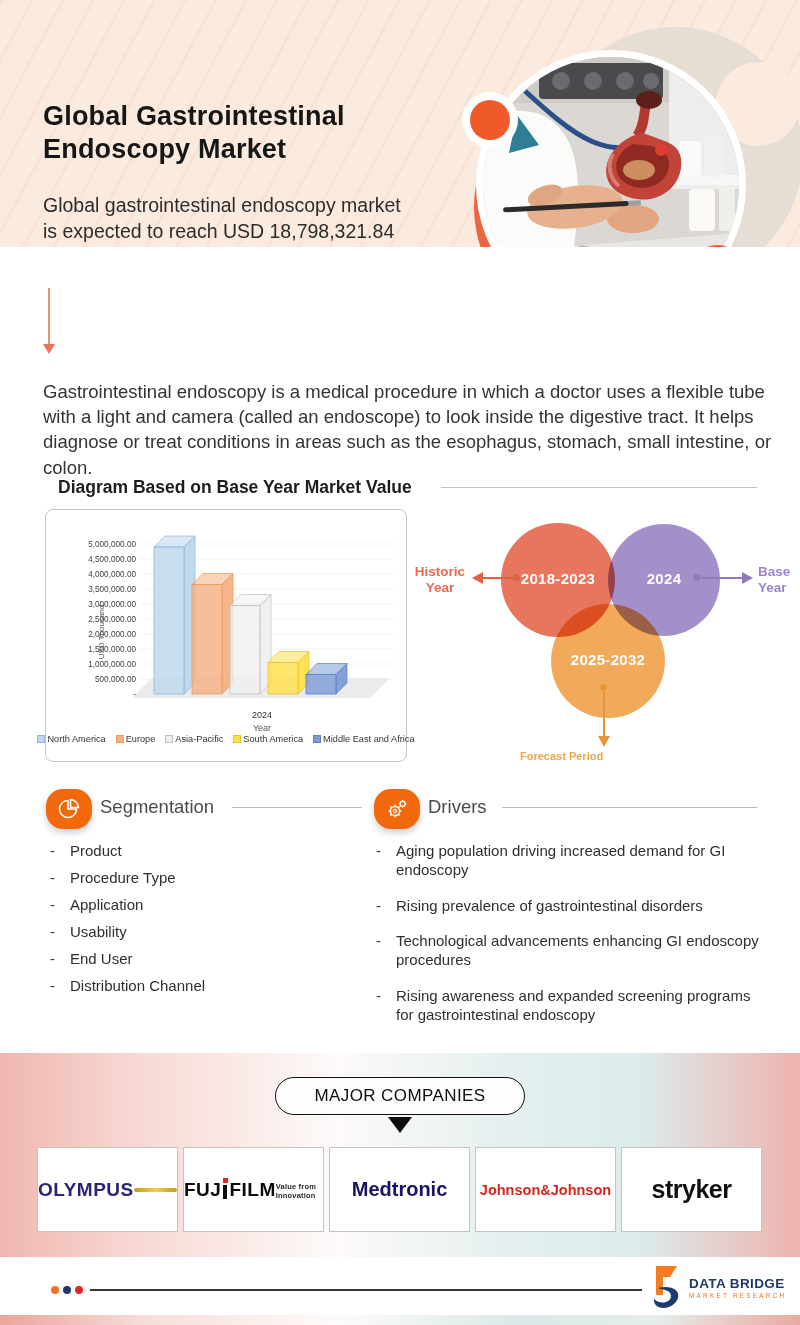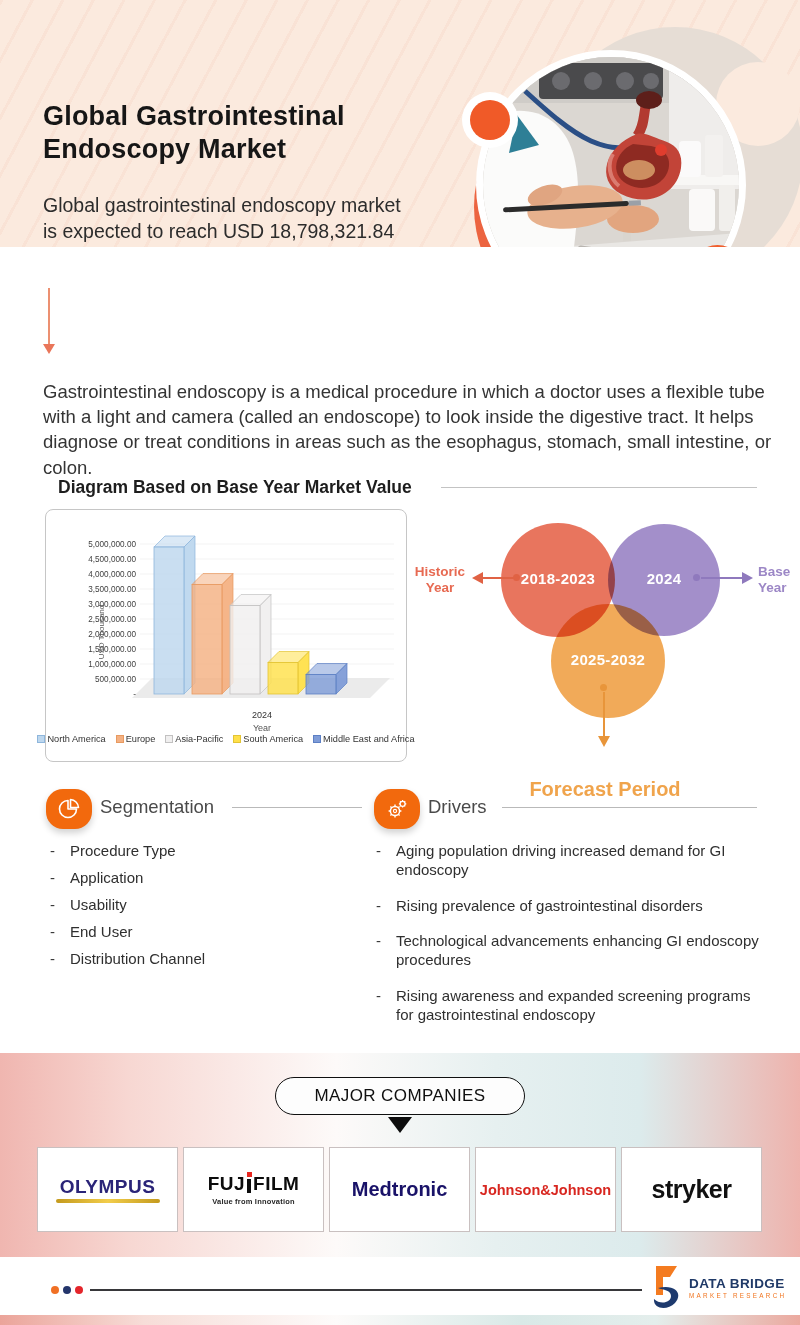--- a/index.html
+++ b/index.html
@@ -57,21 +57,21 @@
 
   
   .companies{position:absolute;left:0;top:1053px;width:800px;height:204px;
      background:linear-gradient(90deg,#f0b6b0 0%,#f7d7d2 16%,#fdfaf9 42%,#e6f0f0 62%,#dcebec 80%,#eeb3ad 100%);}
   .comp-pill{position:absolute;left:275px;top:24px;width:250px;height:38px;border:1.6px solid #101010;
      border-radius:20px;background:#fdfdfd;display:flex;align-items:center;justify-content:center;
      font-size:17px;letter-spacing:.4px;color:#0f0f0f;box-sizing:border-box;}
   .comp-triangle{position:absolute;left:388px;top:64px;width:0;height:0;
      border-left:12px solid transparent;border-right:12px solid transparent;border-top:16px solid #0d0d0d;}
   .logo-card{position:absolute;top:94px;width:141px;height:85px;background:#fff;border:1px solid #c9c0c0;
-     box-sizing:border-box;display:flex;flex-direction:column;align-items:center;justify-content:center;}
+     box-sizing:border-box;display:flex;flex-direction:row;align-items:center;justify-content:center;}
   .olympus-text{font-size:19px;font-weight:bold;color:#2a2478;letter-spacing:.5px;}
   .olympus-swoosh{width:104px;height:4px;border-radius:2px;margin-top:1px;
      background:linear-gradient(90deg,#c49a1d,#f2cd4b 50%,#c49a1d);}
   .fuji-row{display:flex;align-items:flex-end;font-size:19px;font-weight:bold;color:#0c0c0c;letter-spacing:.5px;}
   .fuji-i{position:relative;width:4px;height:14px;background:#0c0c0c;margin:0 2px 2px 2px;display:inline-block;}
   .fuji-i::before{content:"";position:absolute;left:-0.5px;top:-7px;width:5px;height:5px;background:#e8261f;}
   .fuji-tagline{font-size:7.5px;font-weight:bold;color:#262626;margin-top:2px;letter-spacing:.2px;}
   .medtronic-text{font-size:20px;font-weight:600;color:#191268;}
   .jnj-text{font-size:14.5px;font-weight:bold;color:#d8261f;}
   .stryker-text{font-size:25px;font-weight:bold;color:#111;letter-spacing:-.5px;}
@@ -252,32 +252,33 @@
     <div class="v-line" style="left:291px;top:69px;width:41px;height:2px;background:#8F79BD;"></div>
     <div class="v-line" style="left:332px;top:64px;border-top:6px solid transparent;border-bottom:6px solid transparent;border-left:11px solid #8F79BD;"></div>
     <div class="v-label" style="left:348px;top:56px;width:46px;text-align:left;color:#9C87C6;">
       <div>Base</div>
       <div>Year</div>
     </div>
 
     <div class="v-dot" style="left:190px;top:176px;background:#E8953A;"></div>
     <div class="v-line" style="left:193px;top:184px;width:2px;height:44px;background:#E8953A;"></div>
     <div class="v-line" style="left:188px;top:228px;border-left:6px solid transparent;border-right:6px solid transparent;border-top:11px solid #E8953A;"></div>
-    <div class="v-label" style="left:110px;top:242px;width:170px;text-align:center;font-size:20px;color:#F0A44C;margin-top:28px;">Forecast Period</div>
+    <div class="v-label" style="left:110px;top:242px;width:170px;text-align:left;font-size:11px;color:#F0A44C;">Forecast Period</div>
   </div>
 
   <div class="icon-pill" style="left:46px;top:789px;">
     <svg width="24" height="24" viewBox="0 0 24 24">
       <path d="M11,3.5 A8.5,8.5 0 1 0 19.5,12 L11,12 Z" fill="none" stroke="#fff" stroke-width="1.6" stroke-linejoin="round"></path>
       <path d="M13.5,2.5 A8.5,8.5 0 0 1 21.5,10.5 L13.5,10.5 Z" fill="none" stroke="#fff" stroke-width="1.6" stroke-linejoin="round"></path>
     </svg>
   </div>
   <div class="sec-heading" style="left:100px;top:796px;">Segmentation</div>
   <div class="sec-line" style="left:232px;top:807px;width:130px;"></div>
   <ul class="dash-list seg-list" style="left:48px;top:841px;width:300px;">
+    <li>Product</li>
     <li>Procedure Type</li>
     <li>Application</li>
     <li>Usability</li>
     <li>End User</li>
     <li>Distribution Channel</li>
   </ul>
 
   <div class="icon-pill" style="left:374px;top:789px;">
     <svg width="24" height="24" viewBox="0 0 24 24">
       <circle cx="10" cy="14" r="4.6" fill="none" stroke="#fff" stroke-width="1.5"></circle>

